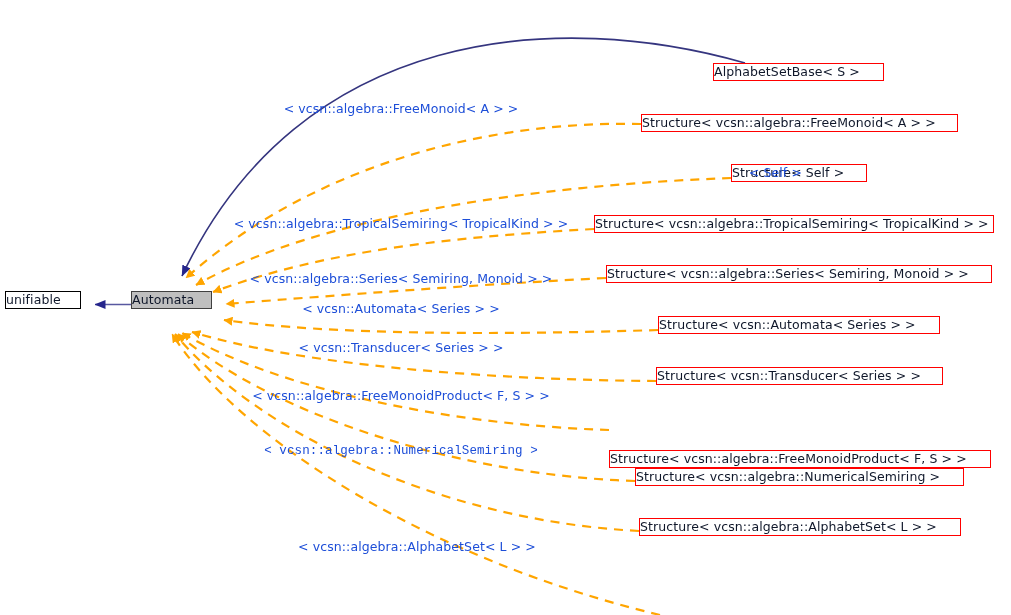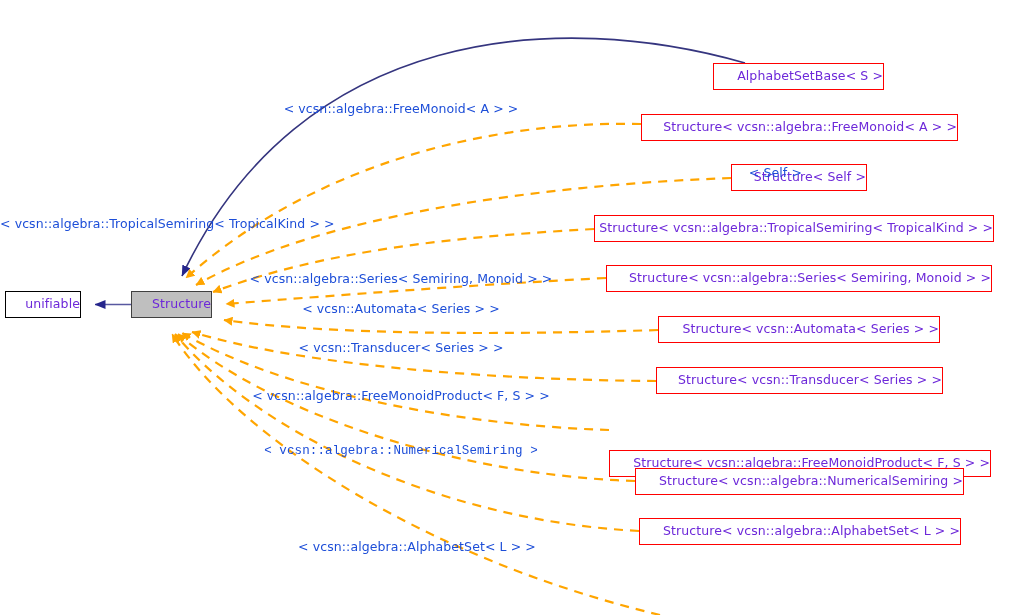--- a/index.html
+++ b/index.html
@@ -24,28 +24,28 @@
     top: 0;
     width: 1011px;
     height: 615px;
     pointer-events: none;
   }
   .node {
     position: absolute;
     box-sizing: border-box;
     display: flex;
     align-items: center;
-    justify-content: flex-end;
+    justify-content: flex-start;
     white-space: nowrap;
     font-size: 12.5px;
     line-height: 1;
-    color: #6d28d9;
+    color: #0f172a;
     background: #ffffff;
     border: 1px solid #ff0000;
-    height: 27px;
+    height: 18px;
     letter-spacing: 0.1px;
   }
   .node.root {
     background: #bfbfbf;
     border: 1px solid #404040;
   }
   .node.plain {
     background: #ffffff;
     border: 1px solid #000000;
   }
@@ -112,21 +112,21 @@
     <g>
       <path d="M660,615 C430,560 240,440 172,334" stroke="#ffa500" stroke-width="2.2" fill="none" stroke-dasharray="9,7" marker-end="url(#arrow-orange)"></path>
     </g>
   </svg>
 
   <div class="node plain" style="left:5px; top:291px; width:76px;">
     <span>unifiable</span>
   </div>
 
   <div class="node root" style="left:131px; top:291px; width:81px;">
-    <span>Structure</span>
+    <span>Automata</span>
   </div>
 
   <div class="node" style="left:713px; top:63px; width:171px;">
     <span>AlphabetSetBase&lt; S &gt;</span>
   </div>
   <div class="node" style="left:641px; top:114px; width:317px;">
     <span>Structure&lt; vcsn::algebra::FreeMonoid&lt; A &gt; &gt;</span>
   </div>
   <div class="node" style="left:731px; top:164px; width:136px;">
     <span>Structure&lt; Self &gt;</span>
@@ -152,21 +152,21 @@
   <div class="node" style="left:639px; top:518px; width:322px;">
     <span>Structure&lt; vcsn::algebra::AlphabetSet&lt; L &gt; &gt;</span>
   </div>
 
   <div class="edge-label" style="left:0; top:103px; width:802px; text-align:center;">
     <span>&lt; vcsn::algebra::FreeMonoid&lt; A &gt; &gt;</span>
   </div>
   <div class="edge-label" style="left:0; top:167px; width:802px; text-align:right;">
     <span>&lt; Self &gt;</span>
   </div>
-  <div class="edge-label" style="left:0; top:218px; width:802px; text-align:left;">
+  <div class="edge-label" style="left:0; top:218px; width:802px; text-align:center;">
     <span>&lt; vcsn::algebra::TropicalSemiring&lt; TropicalKind &gt; &gt;</span>
   </div>
   <div class="edge-label" style="left:0; top:273px; width:802px; text-align:center;">
     <span>&lt; vcsn::algebra::Series&lt; Semiring, Monoid &gt; &gt;</span>
   </div>
   <div class="edge-label" style="left:0; top:303px; width:802px; text-align:center;">
     <span>&lt; vcsn::Automata&lt; Series &gt; &gt;</span>
   </div>
   <div class="edge-label" style="left:0; top:342px; width:802px; text-align:center;">
     <span>&lt; vcsn::Transducer&lt; Series &gt; &gt;</span>

